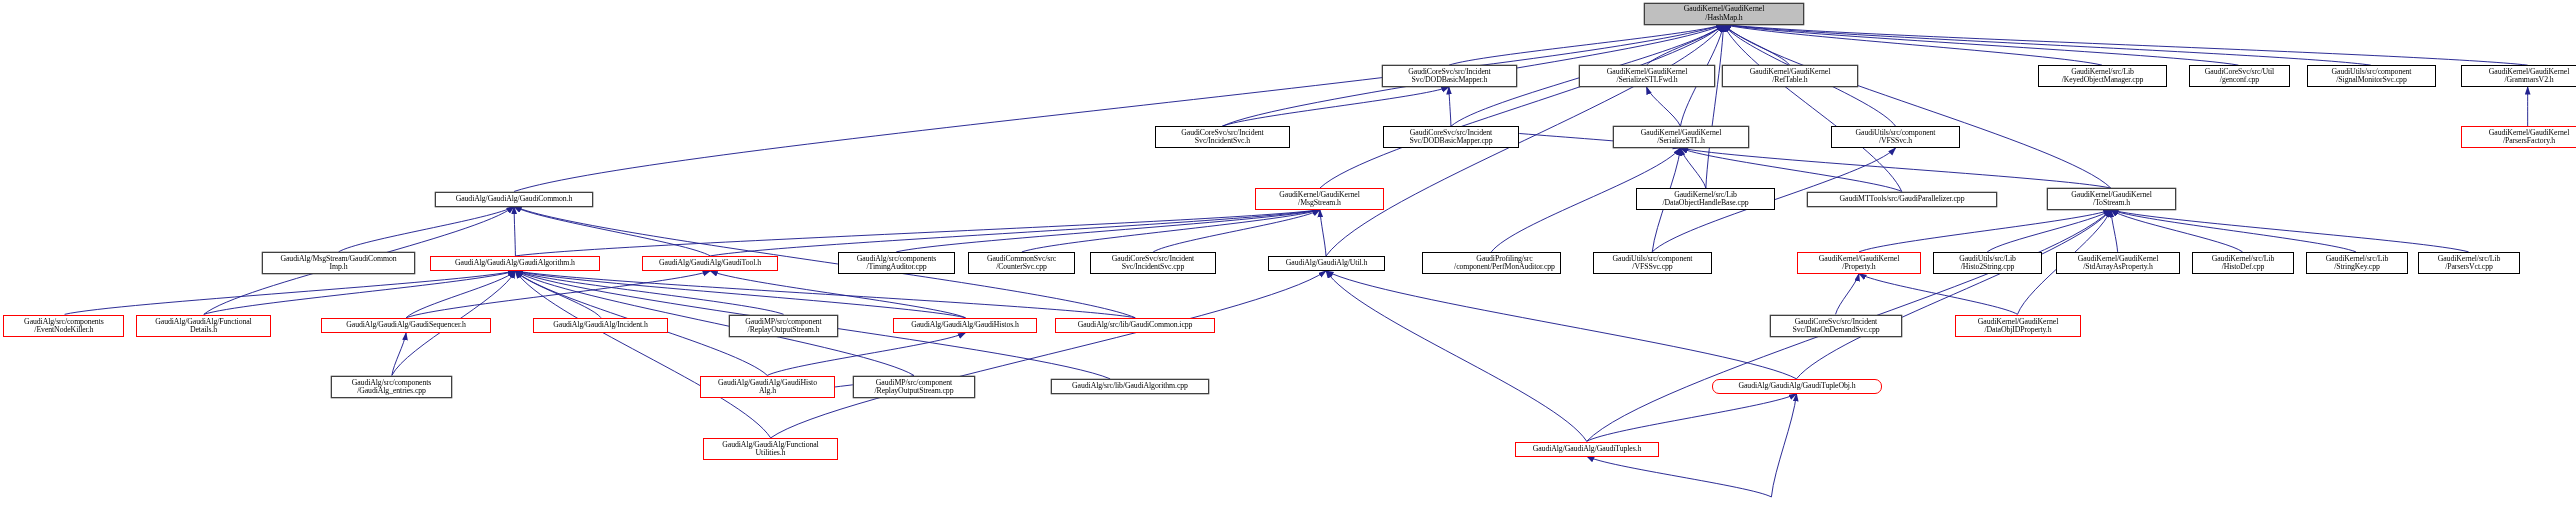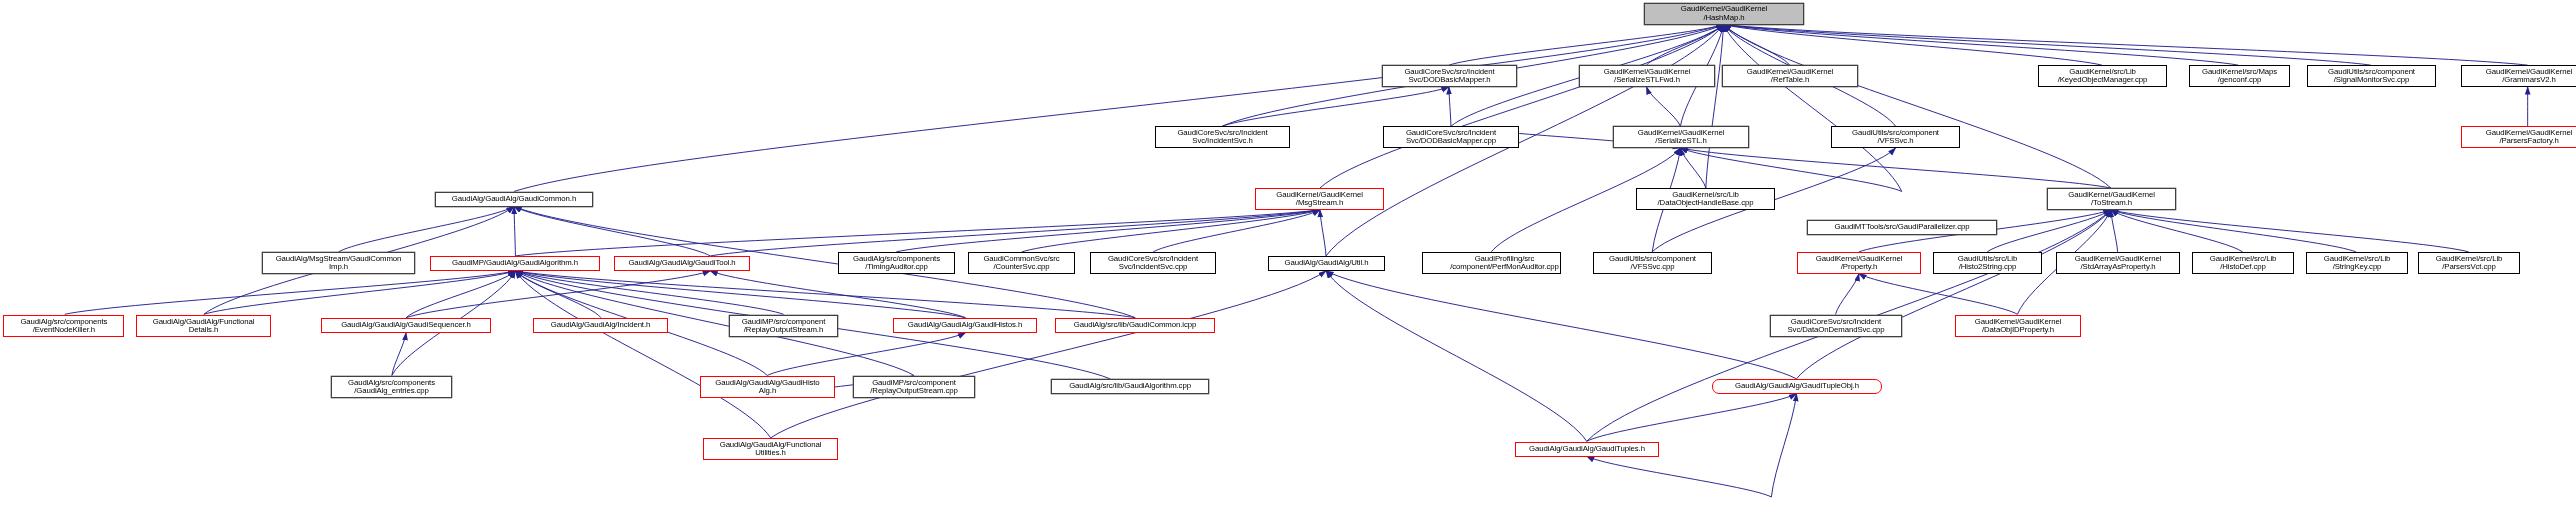--- a/index.html
+++ b/index.html
@@ -2,21 +2,21 @@
 <html style="font-size:11px"><head>
 <meta charset="utf-8">
 <title>HashMap.h include dependency graph</title>
 <style>
   html,body{margin:0;padding:0;background:#ffffff;}
   #graph{
     position:relative;
     width:2576px;
     height:518px;
     background:#ffffff;
-    font-family:Liberation Sans, sans-serif;
+    font-family:Liberation Serif, serif;
     overflow:hidden;
   }
   #edges{position:absolute;left:0;top:0;width:2576px;height:518px;}
   .node{
     position:absolute;
     box-sizing:border-box;
     background:#ffffff;
     border:0.7px solid #000000;
     color:#000000;
     font-size:7.8px;
@@ -128,48 +128,48 @@
       <div class="node root" style="left: 1644px; top: 2.7px; width: 160px; height: 22px;">GaudiKernel/GaudiKernel
 /HashMap.h</div>
       <div class="node thick" style="left: 1382px; top: 65px; width: 135px; height: 22px;">GaudiCoreSvc/src/Incident
 Svc/DODBasicMapper.h</div>
       <div class="node thick" style="left: 1579px; top: 65px; width: 136px; height: 22px;">GaudiKernel/GaudiKernel
 /SerializeSTLFwd.h</div>
       <div class="node thick" style="left: 1722px; top: 65px; width: 136px; height: 22px;">GaudiKernel/GaudiKernel
 /RefTable.h</div>
       <div class="node" style="left: 2038px; top: 65px; width: 129px; height: 22px;">GaudiKernel/src/Lib
 /KeyedObjectManager.cpp</div>
-      <div class="node" style="left: 2189px; top: 65px; width: 101px; height: 22px;">GaudiKernel/src/Maps
+      <div class="node" style="left: 2189px; top: 65px; width: 101px; height: 22px;">GaudiCoreSvc/src/Util
 /genconf.cpp</div>
       <div class="node" style="left: 2307px; top: 65px; width: 129px; height: 22px;">GaudiUtils/src/component
 /SignalMonitorSvc.cpp</div>
       <div class="node" style="left: 2461px; top: 65px; width: 136px; height: 22px;">GaudiKernel/GaudiKernel
 /GrammarsV2.h</div>
       <div class="node" style="left: 1155px; top: 126px; width: 135px; height: 22px;">GaudiCoreSvc/src/Incident
 Svc/IncidentSvc.h</div>
       <div class="node" style="left: 1383px; top: 126px; width: 136px; height: 22px;">GaudiCoreSvc/src/Incident
 Svc/DODBasicMapper.cpp</div>
       <div class="node thick" style="left: 1613px; top: 126px; width: 136px; height: 22px;">GaudiKernel/GaudiKernel
 /SerializeSTL.h</div>
       <div class="node" style="left: 1831px; top: 126px; width: 129px; height: 22px;">GaudiUtils/src/component
 /VFSSvc.h</div>
       <div class="node red" style="left: 2461px; top: 126px; width: 136px; height: 22px;">GaudiKernel/GaudiKernel
 /ParsersFactory.h</div>
       <div class="node thick" style="left: 435px; top: 192px; width: 158px; height: 15px; text-align: center;">GaudiAlg/GaudiAlg/GaudiCommon.h</div>
       <div class="node red" style="left: 1255px; top: 188px; width: 129px; height: 22px;">GaudiKernel/GaudiKernel
 /MsgStream.h</div>
       <div class="node" style="left: 1636px; top: 188px; width: 139px; height: 22px;">GaudiKernel/src/Lib
 /DataObjectHandleBase.cpp</div>
-      <div class="node thick" style="left: 1807px; top: 192px; width: 190px; height: 15px; margin-top: 28px;">GaudiMTTools/src/GaudiParallelizer.cpp</div>
+      <div class="node thick" style="left: 1807px; top: 192px; width: 190px; height: 15px;">GaudiMTTools/src/GaudiParallelizer.cpp</div>
       <div class="node thick" style="left: 2047px; top: 188px; width: 129px; height: 22px;">GaudiKernel/GaudiKernel
 /ToStream.h</div>
       <div class="node thick" style="left: 262px; top: 252px; width: 153px; height: 22px;">GaudiAlg/MsgStream/GaudiCommon
 Imp.h</div>
-      <div class="node red" style="left: 430px; top: 256px; width: 170px; height: 15px;">GaudiMP/GaudiAlg/GaudiAlgorithm.h</div>
-      <div class="node red" style="left: 614px; top: 256px; width: 136px; height: 15px;">GaudiAlg/GaudiAlg/GaudiTool.h</div>
+      <div class="node red" style="left: 430px; top: 256px; width: 170px; height: 15px;">GaudiAlg/GaudiAlg/GaudiAlgorithm.h</div>
+      <div class="node red" style="left: 642px; top: 256px; width: 136px; height: 15px;">GaudiAlg/GaudiAlg/GaudiTool.h</div>
       <div class="node" style="left: 838px; top: 252px; width: 117px; height: 22px;">GaudiAlg/src/components
 /TimingAuditor.cpp</div>
       <div class="node" style="left: 968px; top: 252px; width: 107px; height: 22px;">GaudiCommonSvc/src
 /CounterSvc.cpp</div>
       <div class="node" style="left: 1090px; top: 252px; width: 126px; height: 22px;">GaudiCoreSvc/src/Incident
 Svc/IncidentSvc.cpp</div>
       <div class="node" style="left: 1268px; top: 256px; width: 117px; height: 15px;">GaudiAlg/GaudiAlg/Util.h</div>
       <div class="node" style="left: 1422px; top: 252px; width: 139px; height: 22px; padding-left: 28px;">GaudiProfiling/src
 /component/PerfMonAuditor.cpp</div>
       <div class="node" style="left: 1593px; top: 252px; width: 119px; height: 22px;">GaudiUtils/src/component

